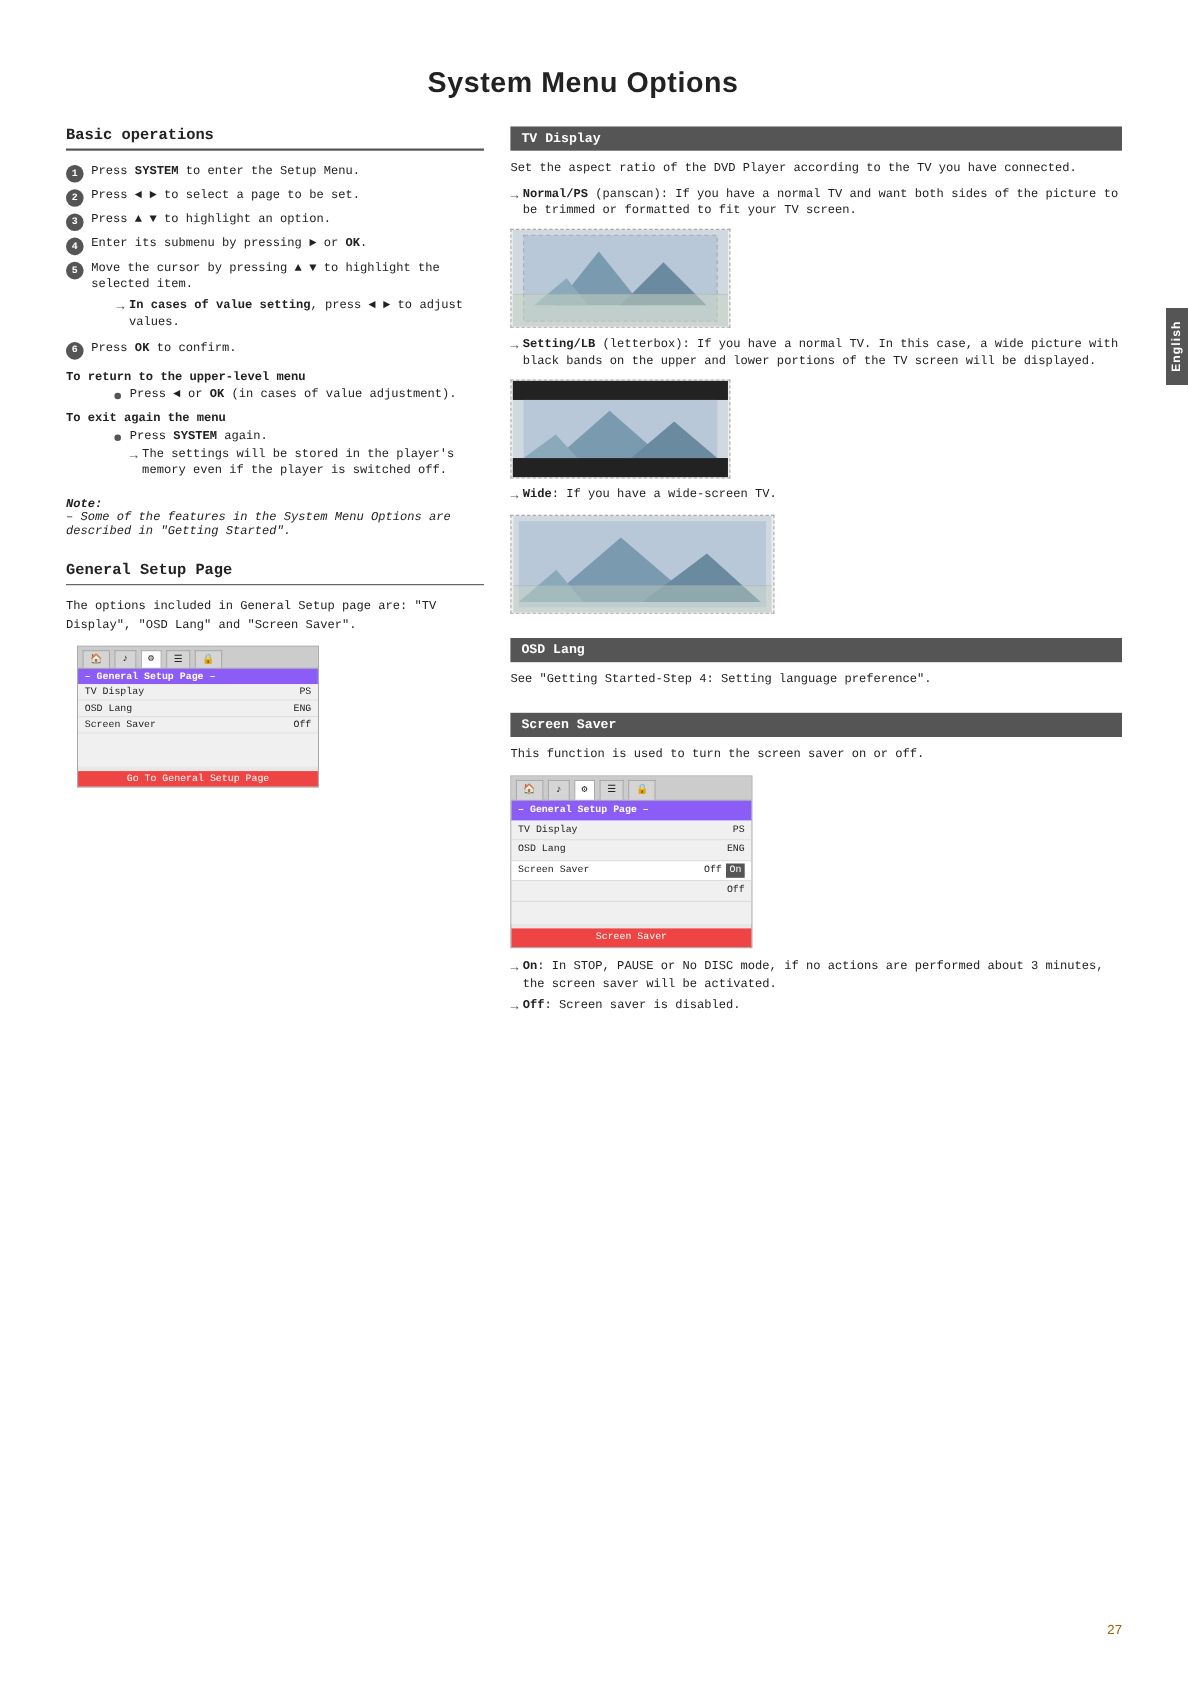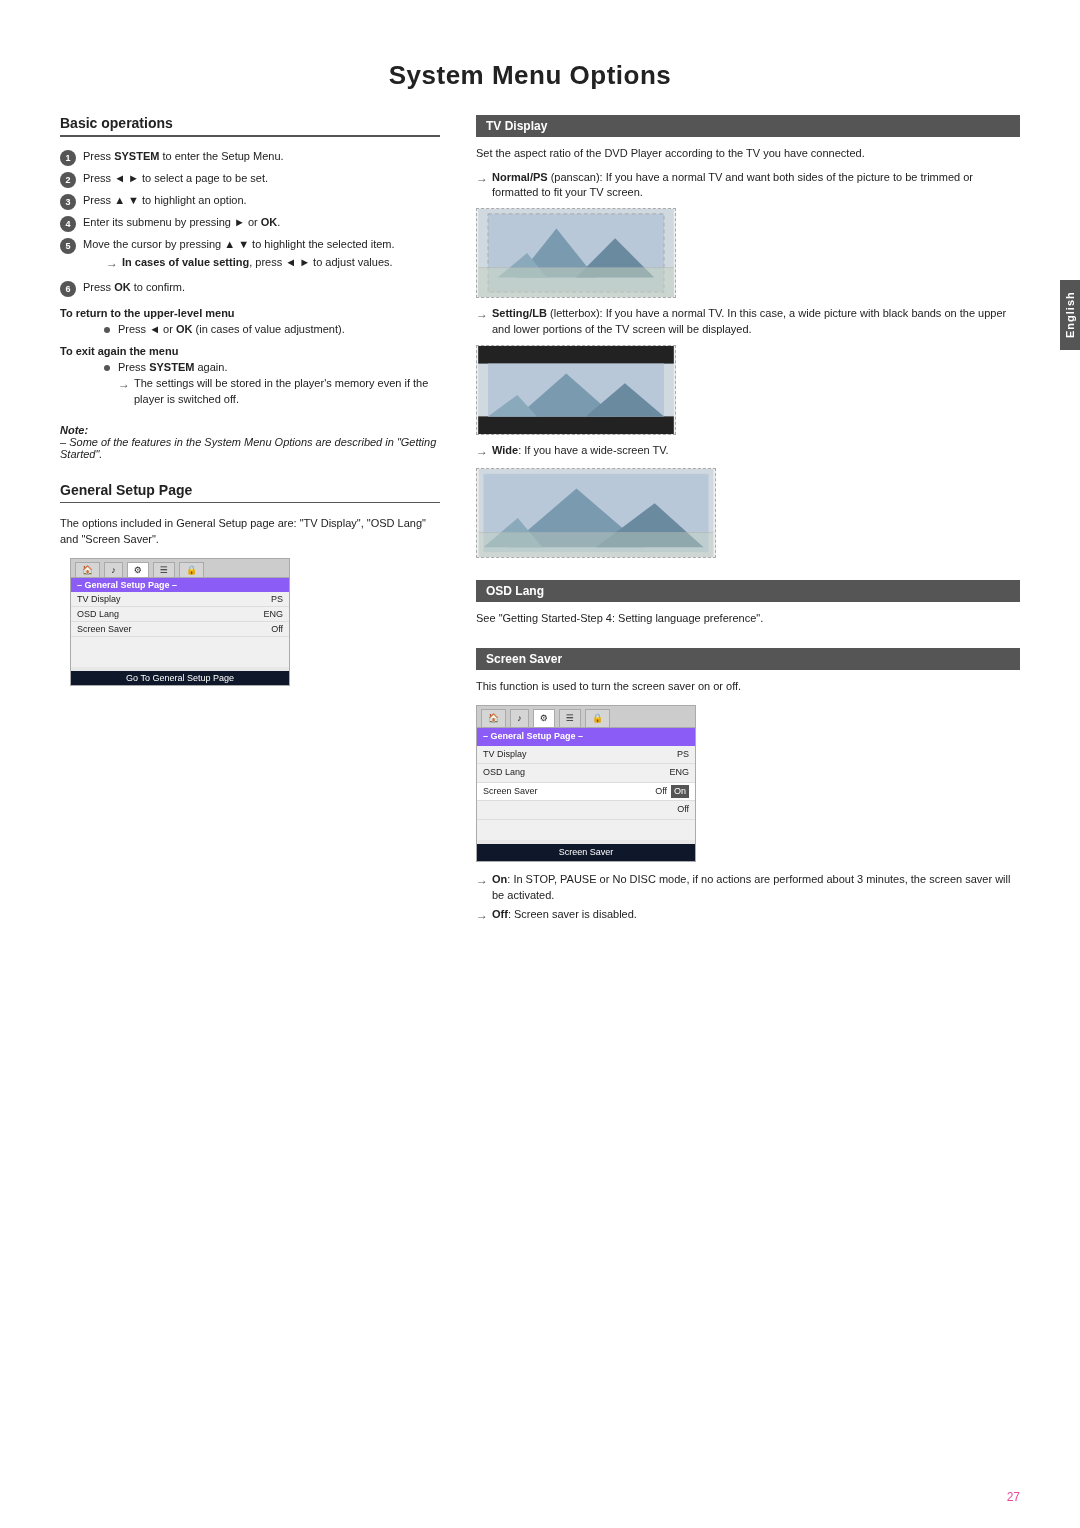--- a/index.html
+++ b/index.html
@@ -23,21 +23,22 @@
       text-align: center;
       font-size: 26px;
       font-weight: bold;
       margin-bottom: 24px;
       padding-bottom: 0;
       padding-right: 20px;
       letter-spacing: 0.5px;
     }
     .content-columns {
       display: flex;
-      gap: 36px;
+      gap: 24px;
+      font-family: Liberation Mono, monospace;
     }
     .left-column {
       width: 380px;
       flex-shrink: 0;
     }
     .right-column {
       flex: 1;
     }
     .section-title {
       font-size: 14px;
@@ -165,21 +166,21 @@
       display: flex;
       padding: 2px 6px;
       background: #f0f0f0;
       border-bottom: 1px solid #ddd;
       justify-content: space-between;
     }
     .mini-ui-row.selected {
       background: #fff;
     }
     .mini-ui-footer {
-      background: #0f172a;
+      background: #ef4444;
       color: #fff;
       padding: 2px 20px;
       font-size: 9px;
       text-align: center;
       margin-top: 4px;
     }
     
     .right-section {
       margin-bottom: 22px;
     }
@@ -225,24 +226,24 @@
       text-orientation: mixed;
       transform: rotate(180deg);
       letter-spacing: 1px;
       height: 70px;
       display: flex;
       align-items: center;
       justify-content: center;
     }
     .page-number {
       position: absolute;
-      bottom: 24px;
+      bottom: 40px;
       right: 60px;
       font-size: 12px;
-      color: #ec4899;
+      color: #a16207;
     }
   </style>
 </head>
 <body>
 
 <div class="page">
 
   <div class="english-tab">English</div>
 
   <div class="page-title">System Menu Options</div>

